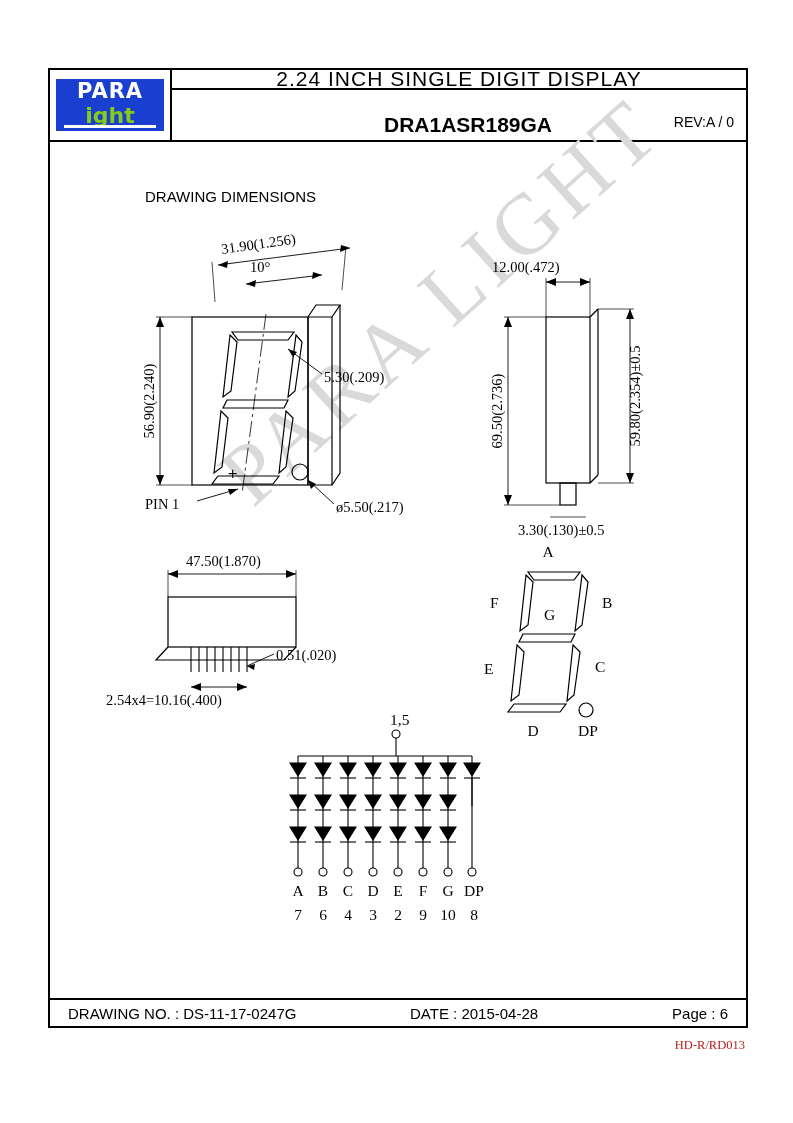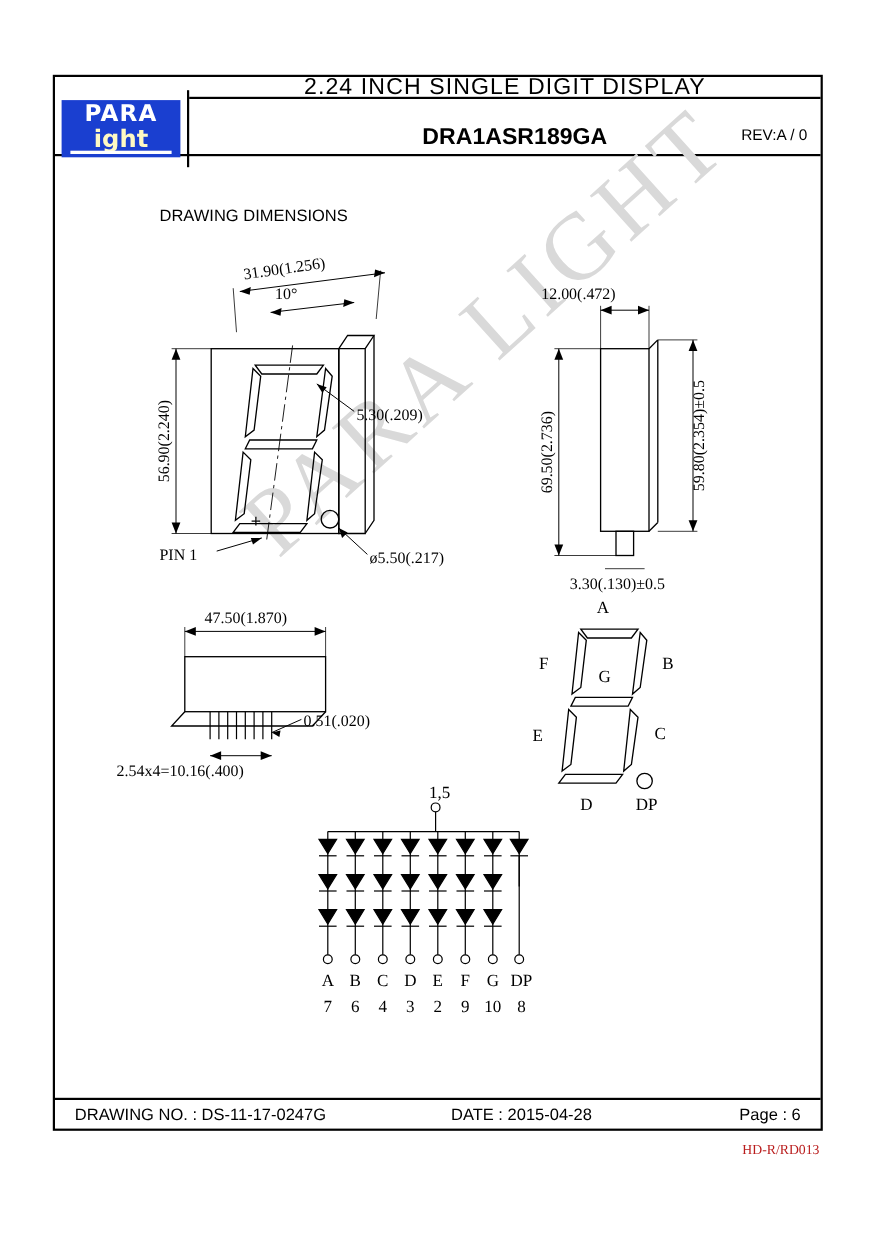--- a/index.html
+++ b/index.html
@@ -30,21 +30,21 @@
   .header {
     position: absolute;
     left: 0; top: 0;
     width: 100%;
     height: 72px;
     box-sizing: border-box;
     border-bottom: 2px solid #000;
   }
   .logo-cell {
     position: absolute;
-    left: 0; top: 12px;
+    left: 0; top: 0;
     width: 122px;
     height: 100%;
     border-right: 2px solid #000;
     box-sizing: border-box;
     display: flex;
     align-items: center;
     justify-content: center;
   }
   .logo-box {
     width: 108px;
@@ -69,21 +69,21 @@
     position: absolute;
     left: 0; top: 24px;
     width: 100%;
     text-align: center;
     font-family: "DejaVu Sans", sans-serif;
     font-weight: bold;
     font-size: 22px;
     color: #ffffff;
     line-height: 25px;
   }
-  .logo-bottom .wht { color: #fef9c3; }
+  .logo-bottom .wht { color: #84cc16; }
   .logo-underline {
     position: absolute;
     left: 8px;
     bottom: 3px;
     width: 92px;
     height: 3px;
     background: #ffffff;
   }
 
   .title-main {

